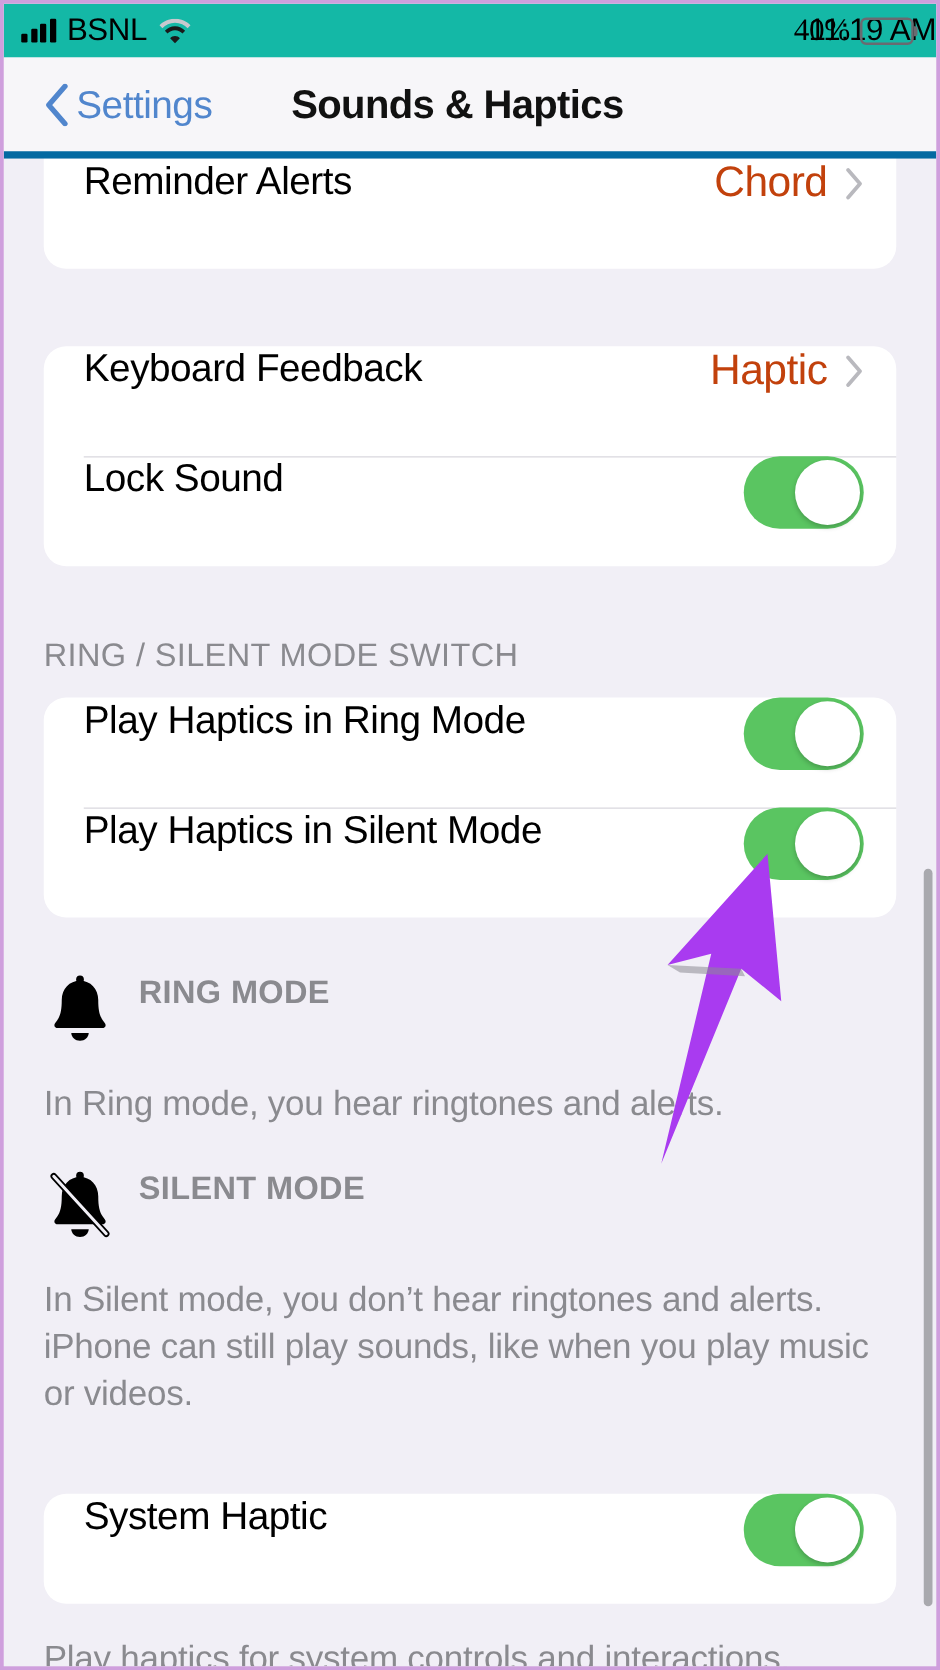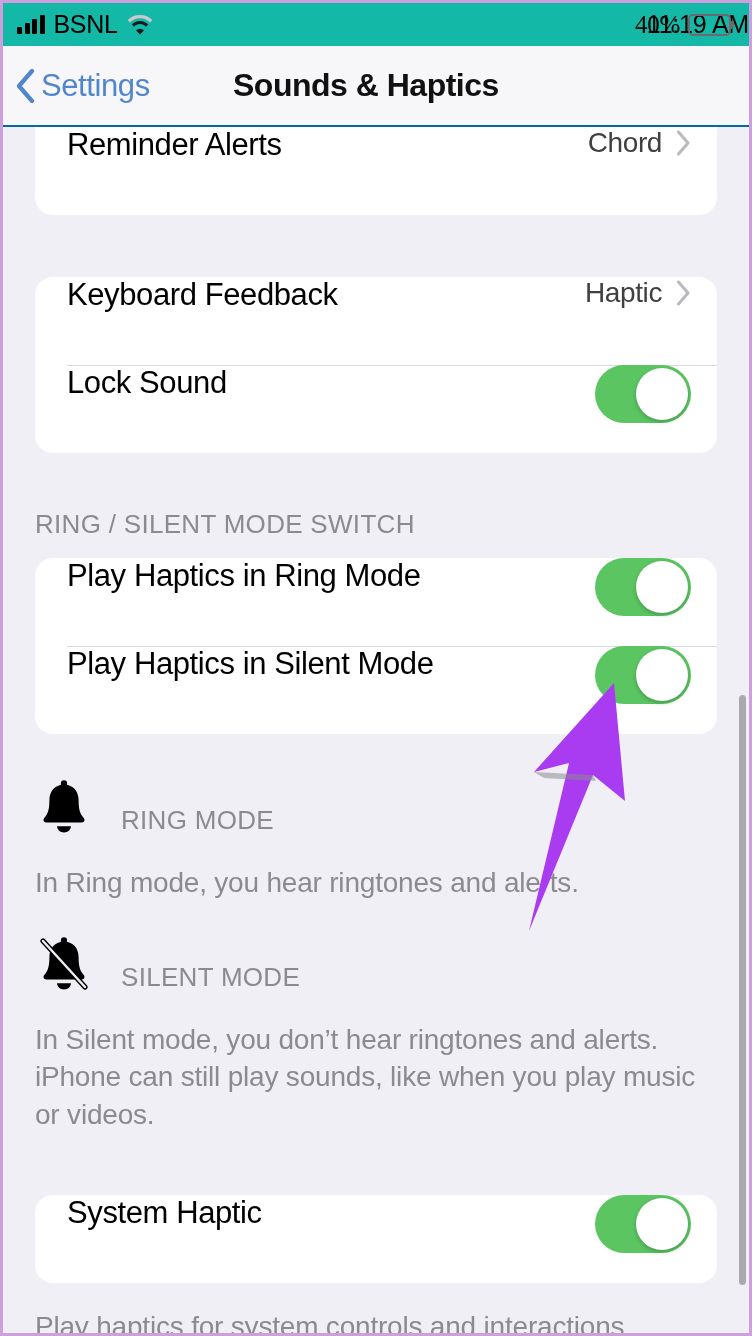--- a/index.html
+++ b/index.html
@@ -77,24 +77,24 @@
     background: #6a6a70;
     border-radius: 0 2px 2px 0;
   }
   .batt-fill { height: 100%; background: #000; border-radius: 2px; }
 
   
   .nav-bar {
     position: relative;
     height: 81px;
     background: #f7f6f9;
-    border-bottom: 2px solid #0369a1;
+    border-bottom: 6px solid #0369a1;
     display: flex;
     align-items: center;
-    padding-left: 12px;
+    padding-left: 32px;
   }
   .back-btn {
     display: flex;
     align-items: center;
     gap: 6px;
     cursor: pointer;
     z-index: 3;
   }
   .chev-back { width: 20px; height: 34px; display: block; }
   .back-label {
@@ -149,22 +149,22 @@
     color: #000;
     letter-spacing: -0.4px;
   }
   .row-right {
     margin-left: auto;
     display: flex;
     align-items: center;
     gap: 14px;
   }
   .row-value {
-    font-size: 28px;
-    color: #404040;
+    font-size: 34px;
+    color: #c2410c;
     letter-spacing: -0.4px;
   }
   .chev-right { width: 15px; height: 26px; display: block; }
 
   
   .toggle {
     width: 96px; height: 58px;
     border-radius: 29px;
     background: #5ac561;
     position: relative;
@@ -185,22 +185,23 @@
     padding: 0 32px;
     font-size: 26px;
     color: #8a8a8f;
     letter-spacing: 0.3px;
   }
 
   
   .mode-block { padding: 0 32px; }
   .mode-head {
     display: flex;
-    align-items: flex-end;
-    gap: 28px;
+    align-items: flex-start;
+    gap: 18px;
+    font-weight: bold;
   }
   .mode-title {
     font-size: 26px;
     color: #8a8a8f;
     letter-spacing: 0.3px;
   }
   .bell-ico { width: 58px; height: 58px; display: block; flex: none; }
   .mode-desc {
     font-size: 28px;
     line-height: 1.33;

